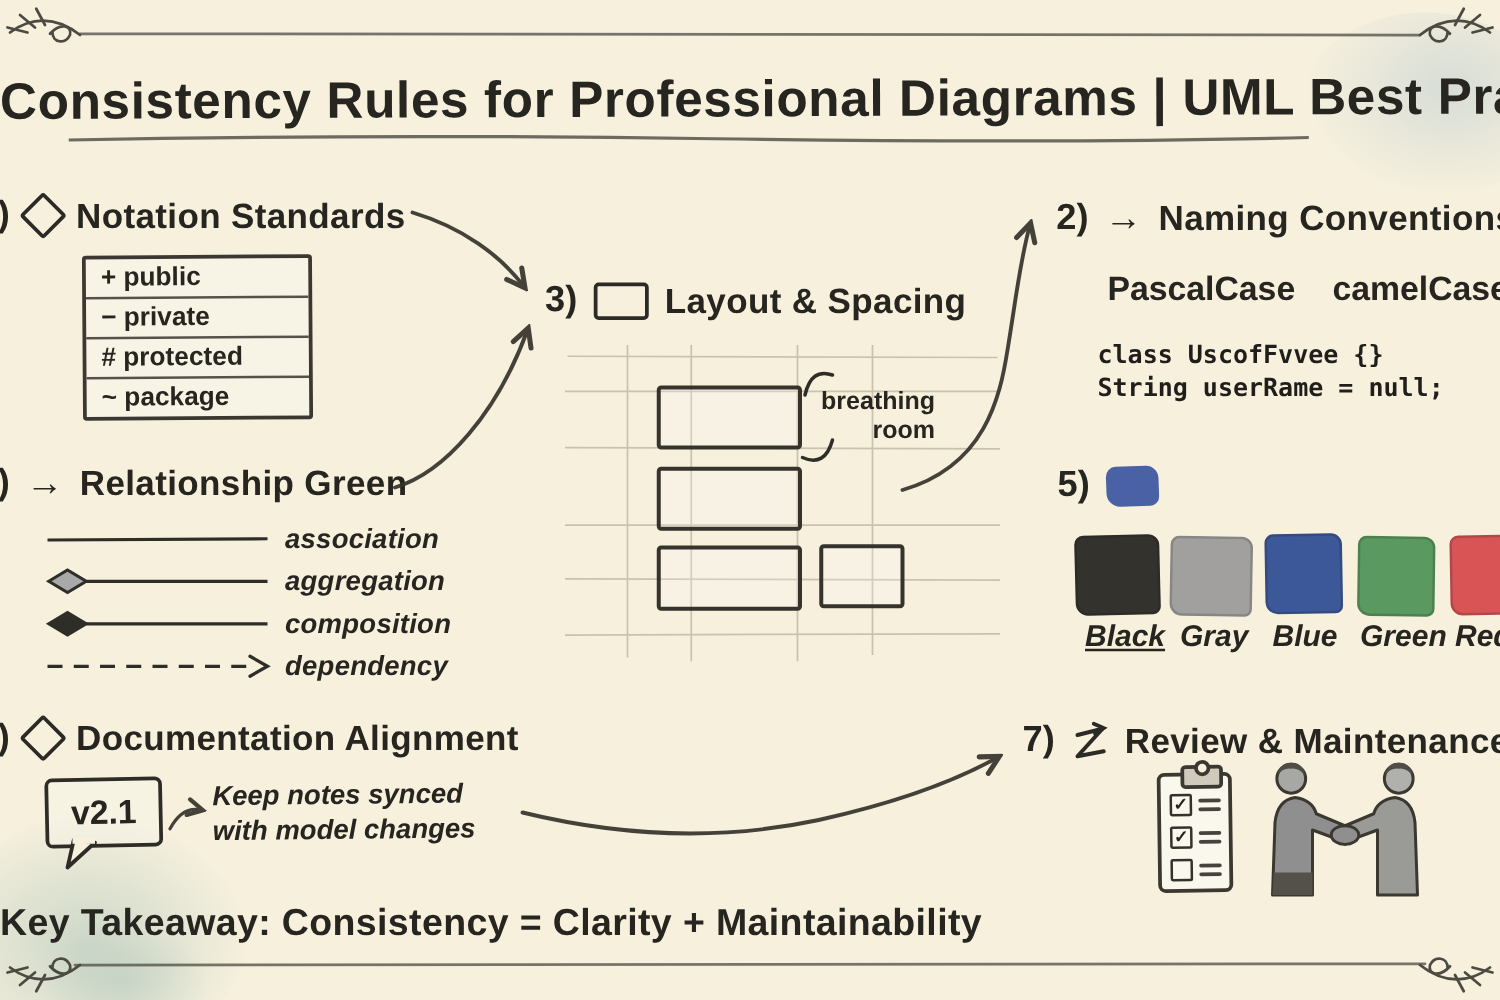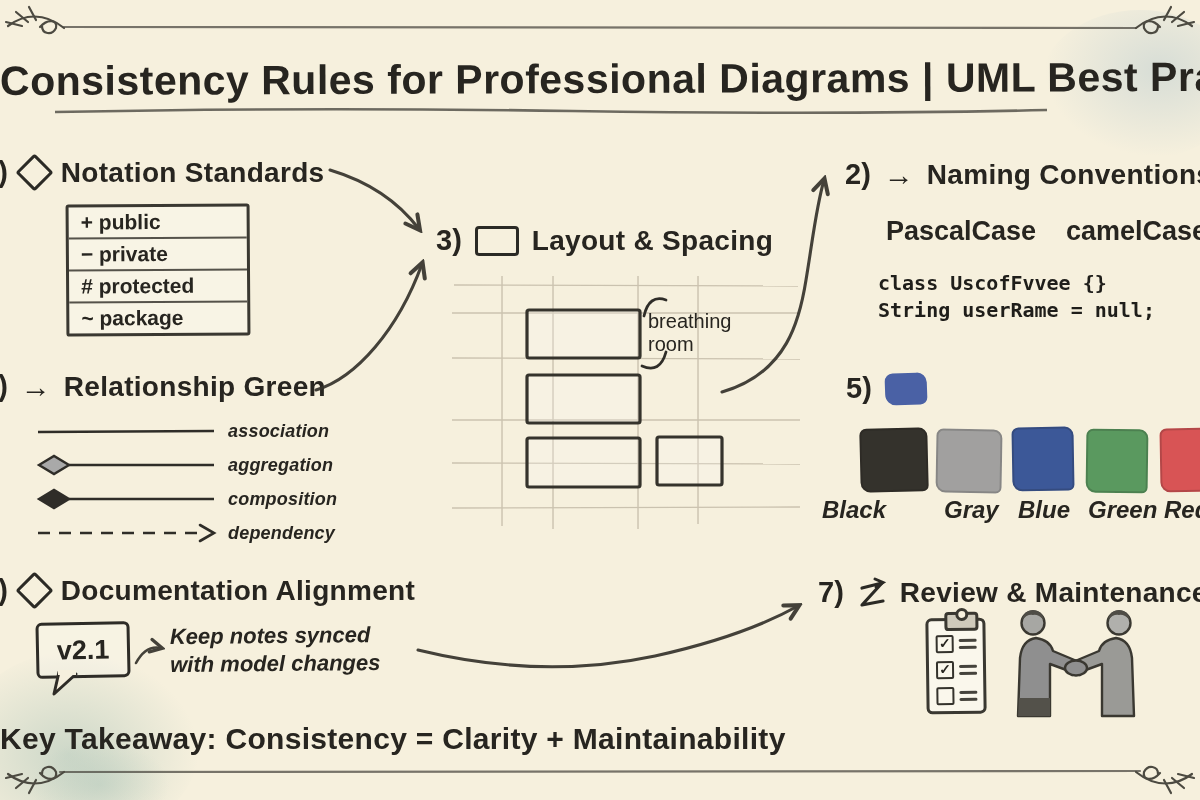--- a/index.html
+++ b/index.html
@@ -38,27 +38,27 @@
   .icon-rect{width:38px;height:24px;border:3px solid #2b2a25;border-radius:4px;flex:0 0 auto;}
   .icon-scribble{width:42px;height:32px;border-radius:8px 10px 7px 11px;
     transform:rotate(-2deg);flex:0 0 auto;opacity:.92;}
   
   .uml-box{border:3px solid #3a3831;border-radius:3px;background:rgba(255,255,255,.25);
     width:178px;transform:rotate(-.4deg);}
   .uml-row{font-size:21px;font-weight:700;padding:3px 6px 3px 12px;border-top:2px solid #55524a;}
   .uml-row:first-child{border-top:none;}
   
   .legend-row{display:flex;align-items:center;gap:10px;height:34px;}
-  .legend-label{font-size:18px;font-weight:700;font-style:italic;letter-spacing:.2px;}
+  .legend-label{font-size:22px;font-weight:700;font-style:italic;letter-spacing:.2px;}
   
   .case-example{font-size:27px;font-weight:700;white-space:nowrap;}
   .code-line{font-family:"DejaVu Sans Mono", monospace;font-size:20px;font-weight:700;
     color:#1f1e1a;white-space:pre;line-height:27px;}
   
-  .breathing{font-size:20px;font-weight:400;line-height:1.15;text-align:left;width:100px;}
+  .breathing{font-size:20px;font-weight:700;line-height:1.15;text-align:right;width:100px;}
   
   .swatch{border-radius:7px 9px 6px 10px;height:64px;opacity:.93;
     box-shadow:inset 0 0 0 2px rgba(0,0,0,.18);}
   .swatch-label{font-size:24px;font-weight:700;font-style:italic;}
   
   .bubble{width:88px;height:50px;border:3.5px solid #2e2c27;border-radius:6px;
     background:rgba(255,255,255,.2);display:flex;align-items:center;justify-content:center;
     font-size:27px;font-weight:700;transform:rotate(-1.2deg);}
   .note{font-size:22px;font-weight:700;font-style:italic;line-height:1.25;white-space:nowrap;
     transform:rotate(-.6deg);}
@@ -217,21 +217,21 @@
 
   <div class="abs sec-header" style="left:846px;top:372px;">
     <span class="sec-num">5)</span>
     <span class="icon-scribble" style="background-color: rgb(59, 85, 160);"></span>
   </div>
   <div class="abs swatch" style="left: 860px; top: 428px; width: 68px; transform: rotate(-1.4deg); background-color: rgb(38, 36, 31);"></div>
   <div class="abs swatch" style="left: 936px; top: 429px; width: 66px; transform: rotate(1deg); background-color: rgb(155, 155, 155);"></div>
   <div class="abs swatch" style="left: 1012px; top: 427px; width: 62px; transform: rotate(-1deg); background-color: rgb(47, 77, 147);"></div>
   <div class="abs swatch" style="left: 1086px; top: 429px; width: 62px; transform: rotate(0.8deg); background-color: rgb(79, 147, 86);"></div>
   <div class="abs swatch" style="left: 1160px; top: 428px; width: 62px; transform: rotate(-1deg); background-color: rgb(214, 73, 75);"></div>
-  <div class="abs swatch-label" style="left:822px;top:496px;">Black</div>
+  <div class="abs swatch-label" style="left:868px;top:496px;text-decoration:underline;">Black</div>
   <div class="abs swatch-label" style="left:944px;top:496px;">Gray</div>
   <div class="abs swatch-label" style="left:1018px;top:496px;">Blue</div>
   <div class="abs swatch-label" style="left:1088px;top:496px;">Green</div>
   <div class="abs swatch-label" style="left:1164px;top:496px;">Red</div>
 
   <div class="abs sec-header" style="left:-18px;top:574px;">
     <span class="sec-num">6)</span>
     <span class="icon-diamond"></span>
     <span class="sec-label">Documentation Alignment</span>
   </div>

